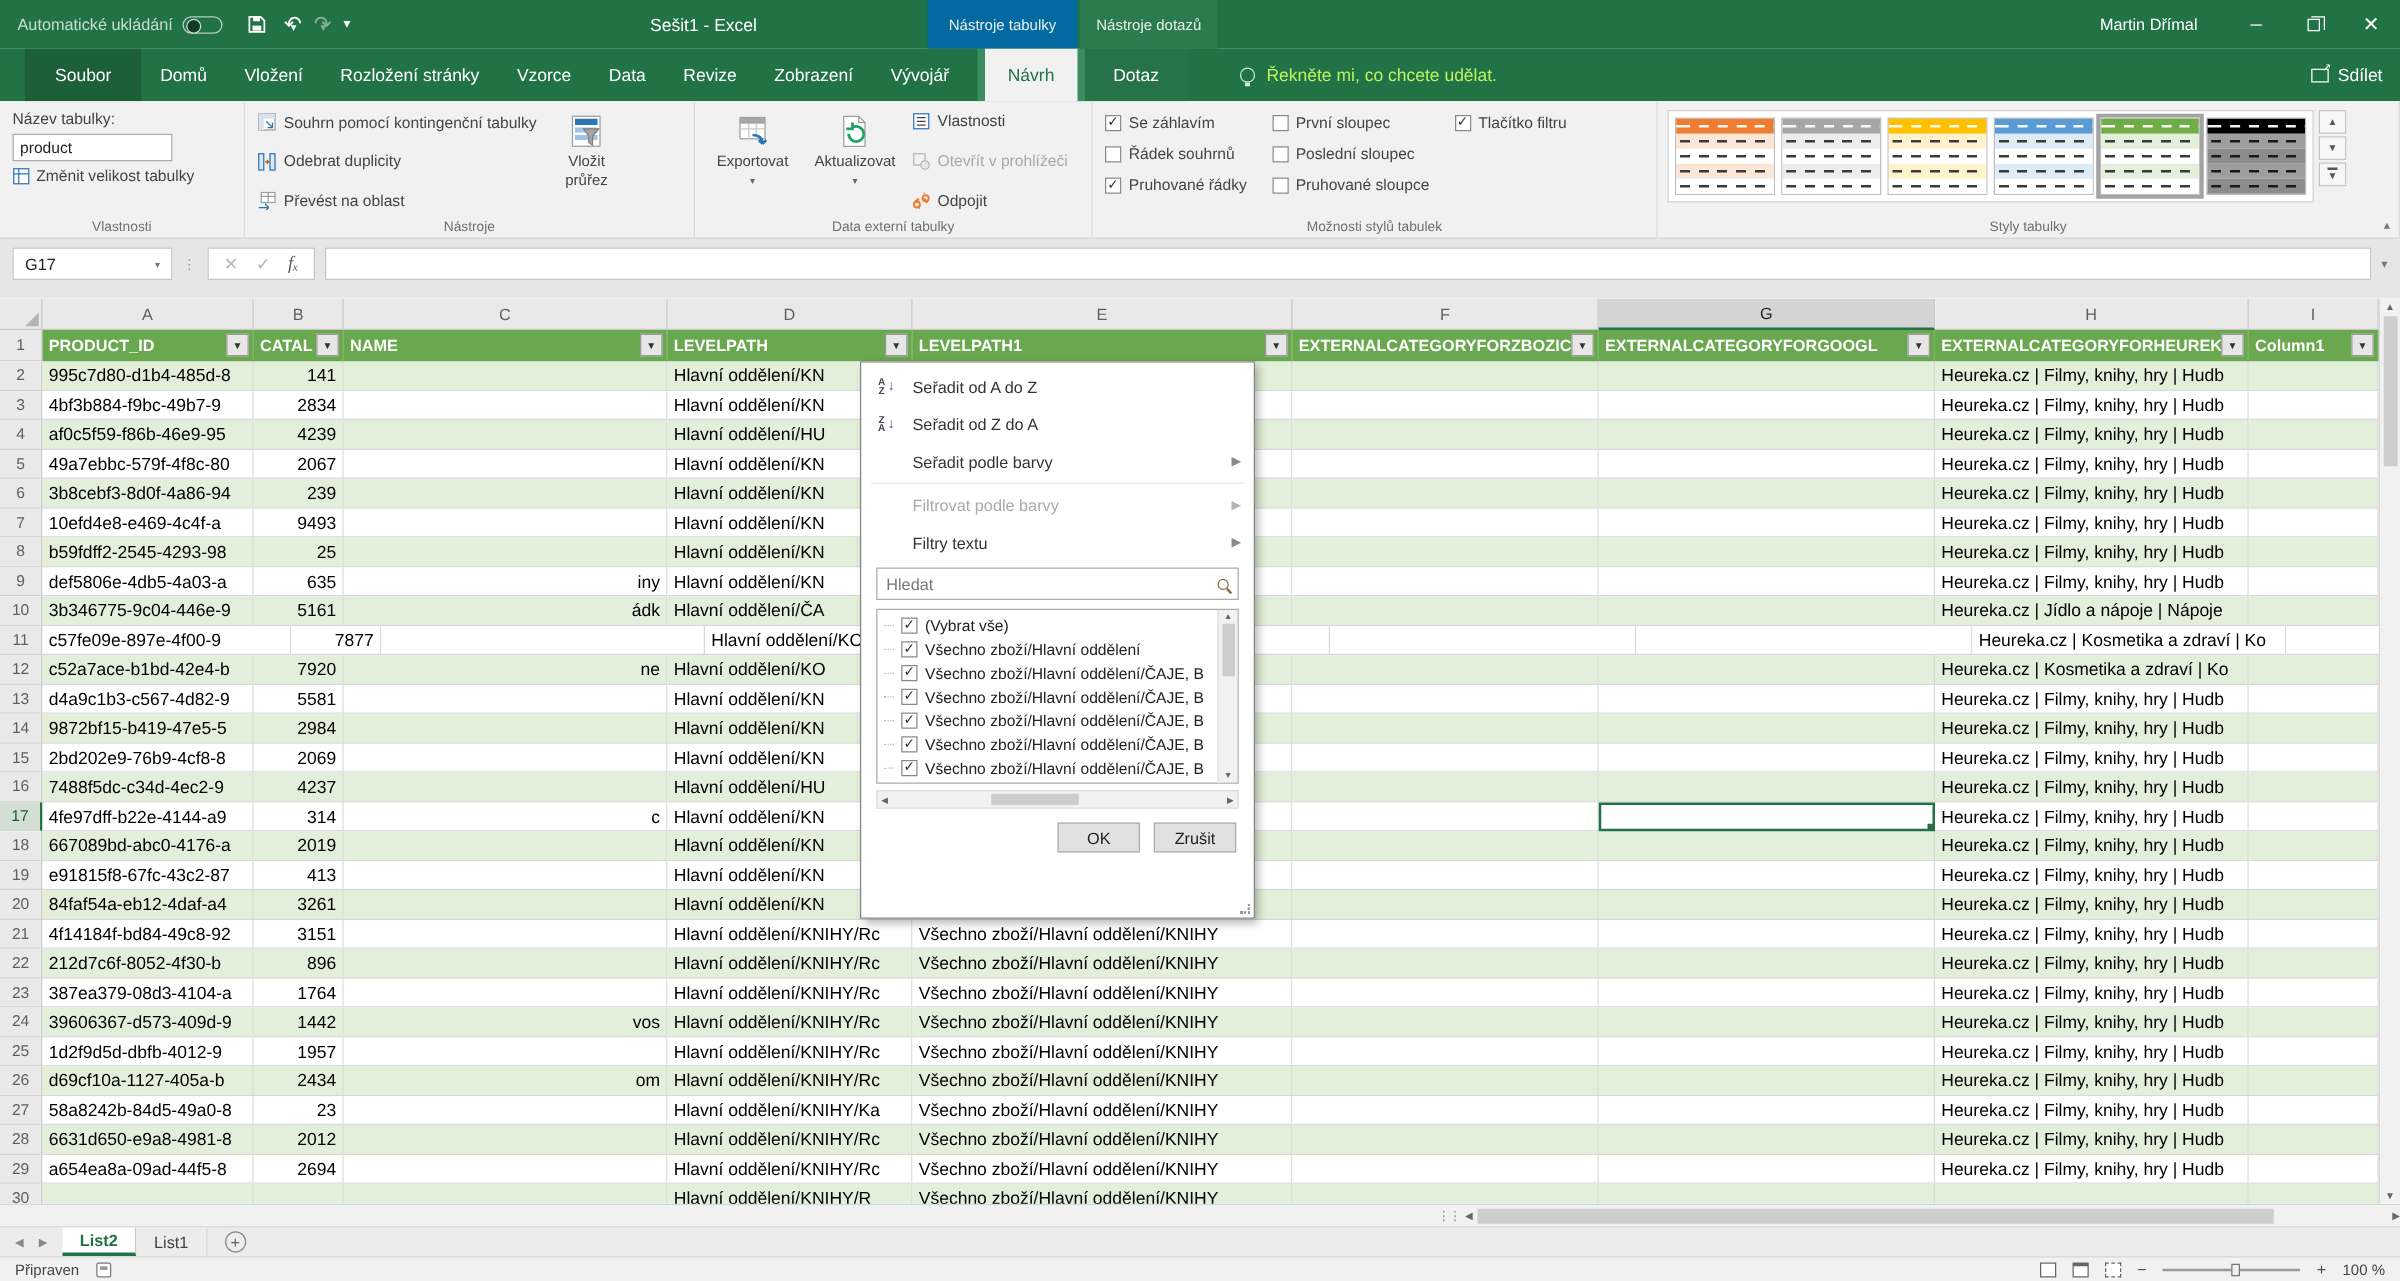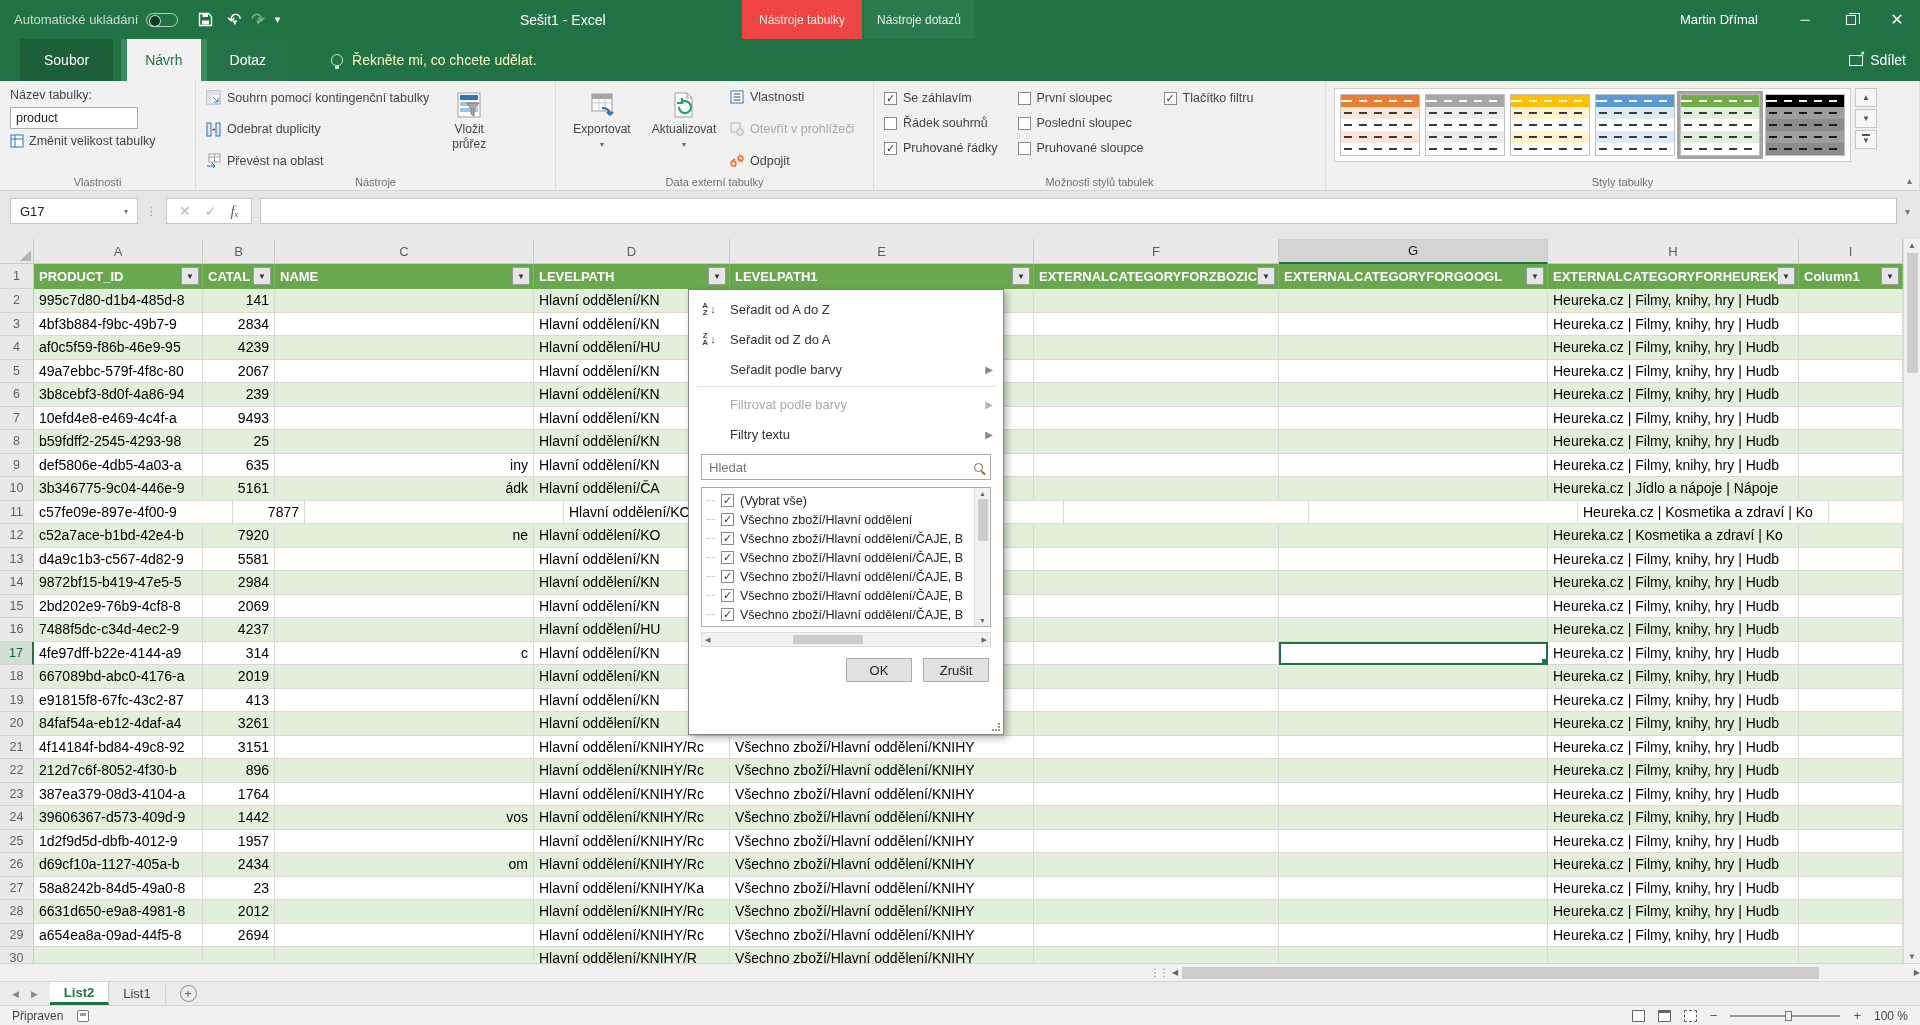--- a/index.html
+++ b/index.html
@@ -11,37 +11,37 @@
   .titlebar { height:39px; background:#217346; color:#fff; display:flex; align-items:center; position:relative; flex:0 0 auto; }
   .autosave { display:flex; align-items:center; gap:8px; margin-left:14px; font-size:13px; color:rgba(255,255,255,.75); }
   .toggle { width:32px; height:14px; border:1px solid rgba(255,255,255,.65); border-radius:8px; position:relative; }
   .toggle::before { content:''; position:absolute; left:2px; top:1px; width:10px; height:10px; border-radius:50%; background:#0f3d24; border:1px solid rgba(255,255,255,.8); }
   .qat { display:flex; align-items:center; gap:14px; margin-left:20px; }
   .qat .g { font-size:17px; color:#fff; line-height:1; }
   .qat .dim { opacity:.45; }
   .qat .mini { font-size:9px; margin-left:-9px; }
   .wb-title { position:absolute; left:520px; top:0; height:39px; display:flex; align-items:center; font-size:14px; }
   .ctx-tile { position:absolute; top:0; height:39px; display:flex; align-items:center; justify-content:center; font-size:12px; color:#E4F0E9; padding:0 10px; }
-  .ctx-table { left:742px; width:120px; background:#ef4444; }
+  .ctx-table { left:742px; width:120px; background:#0369a1; }
   .ctx-query { left:864px; width:110px; background:#2b7b4f; }
   .user-name { position:absolute; right:162px; font-size:13px; }
   .winbtns { position:absolute; right:0; top:0; height:39px; display:flex; }
   .winbtn { width:46px; height:100%; display:flex; align-items:center; justify-content:center; font-size:13px; }
   .restore-box { width:10px; height:10px; border:1px solid #fff; position:relative; }
   .restore-box::before { content:''; position:absolute; left:2px; top:-3px; width:10px; height:10px; border:1px solid #fff; border-left:none; border-bottom:none; }
 
   
   .tabrow { height:42px; background:#217346; display:flex; align-items:stretch; position:relative; flex:0 0 auto;padding-left:20px; }
   .tab { display:flex; align-items:center; padding:0 15px; color:#fff; font-size:14px; }
   .tab-file { background:#1c5f39; padding:0 24px; }
   .tabs-main { display:flex; }
   .ctx-zone { background:#3b8c5f; display:flex; padding:0 6px; margin-left:8px; }
   .tab-active { background:#f1f1f1; color:#217346; padding:0 18px; }
   .dotaz-zone { background:#26734a; display:flex; padding:0 8px; }
-  .tellme { display:flex; align-items:center; gap:9px; margin-left:42px; color:#fef9c3; font-size:14px; }
+  .tellme { display:flex; align-items:center; gap:9px; margin-left:42px; color:#bef264; font-size:14px; }
   .bulb { width:12px; height:12px; border:1.5px solid #cfe8da; border-radius:50% 50% 45% 45%; position:relative; }
   .bulb::after { content:''; position:absolute; left:2.5px; bottom:-4px; width:4px; height:3px; background:#cfe8da; }
   .share-btn { position:absolute; right:14px; top:0; height:42px; display:flex; align-items:center; gap:7px; color:#fff; font-size:14px; }
   .share-ico { width:14px; height:11px; border:1px solid #fff; position:relative; }
   .share-ico::after { content:'\2197'; position:absolute; right:-3px; top:-7px; font-size:9px; }
 
   
   .ribbon { height:110px; background:#f1f1f1; border-bottom:1px solid #d5d5d5; display:flex; position:relative; flex:0 0 auto; overflow:hidden; }
   .rgroup { position:relative; border-right:1px solid #dcdcdc; padding:7px 10px 18px; flex:0 0 auto; }
   .rg-label { position:absolute; bottom:2px; left:0; right:0; text-align:center; font-size:11px; color:#707070; }
@@ -187,20 +187,30 @@
       <div class="winbtn">─</div>
       <div class="winbtn">
           <span class="restore-box"></span>
         </div>
       <div class="winbtn" style="font-size:16px">✕</div>
     </div>
   </div>
 
   <div class="tabrow">
     <div class="tab tab-file">Soubor</div>
+    <div class="tabs-main">
+        <div class="tab">Domů</div>
+        <div class="tab">Vložení</div>
+        <div class="tab">Rozložení stránky</div>
+        <div class="tab">Vzorce</div>
+        <div class="tab">Data</div>
+        <div class="tab">Revize</div>
+        <div class="tab">Zobrazení</div>
+        <div class="tab">Vývojář</div>
+      </div>
     <div class="ctx-zone">
       <div class="tab tab-active">Návrh</div>
     </div>
     <div class="dotaz-zone">
       <div class="tab">Dotaz</div>
     </div>
     <div class="tellme">
       <span class="bulb"></span>
       <span>Řekněte mi, co chcete udělat.</span>
     </div>

